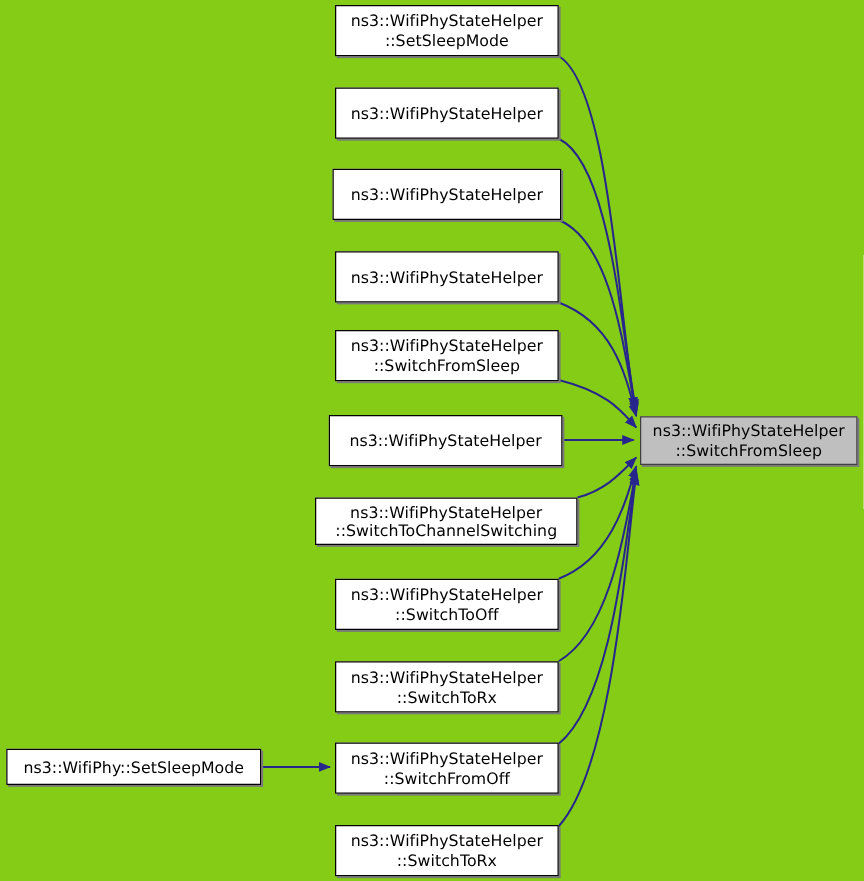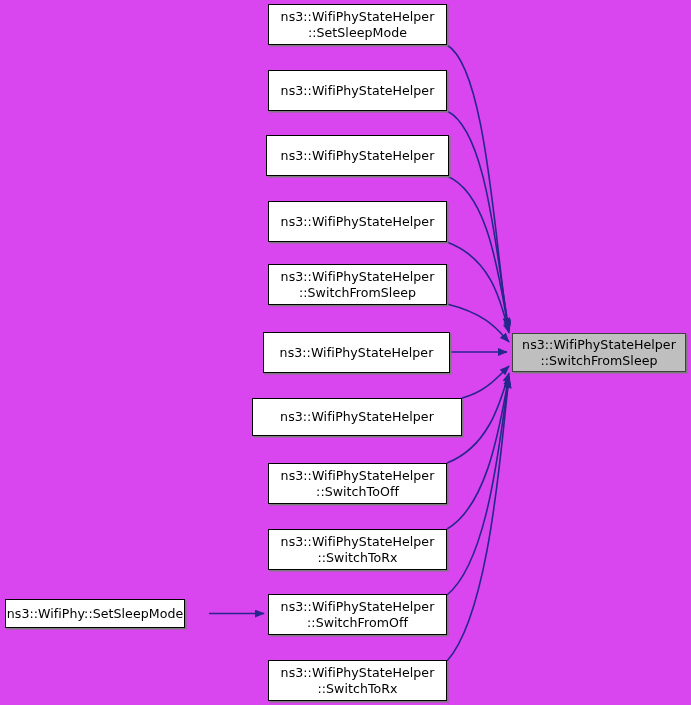--- a/index.html
+++ b/index.html
@@ -1,16 +1,16 @@
 <!DOCTYPE html>
 <html><head>
 <meta charset="utf-8">
 <style>
   html,body{margin:0;padding:0;background:#ffffff;}
-  #canvas{position:relative;width:691px;height:705px;background:#d946ef;
+  #canvas{position:relative;width:691px;height:705px;background:#84cc16;
           font-family:"DejaVu Sans","Liberation Sans",sans-serif;overflow:hidden;}
   svg.edges{position:absolute;left:0;top:0;width:691px;height:705px;pointer-events:none;}
   .node{position:absolute;box-sizing:border-box;border:1px solid #000000;
         background:#ffffff;display:flex;flex-direction:column;align-items:center;
         justify-content:center;color:#000000;font-size:12.6px;line-height:15.4px;
         letter-spacing:0.05px;text-align:center;box-shadow:1.5px 1.5px 0 0 #7a7a7a;}
   .node .l{display:block;white-space:nowrap;}
   .node.target{background:#bfbfbf;border:1px solid #404040;}
   .node.single{line-height:16px;}
 </style>
@@ -62,20 +62,21 @@
     <span class="l">ns3::WifiPhyStateHelper</span>
     <span class="l">::SwitchFromSleep</span>
   </div>
 
   <div class="node" style="left:263px;top:332px;width:187px;height:41px;">
     <span class="l">ns3::WifiPhyStateHelper</span>
   </div>
 
   <div class="node" style="left:252px;top:398px;width:210px;height:38px;">
     <span class="l">ns3::WifiPhyStateHelper</span>
+    <span class="l">::SwitchToChannelSwitching</span>
   </div>
 
   <div class="node" style="left:268px;top:463px;width:179px;height:41px;">
     <span class="l">ns3::WifiPhyStateHelper</span>
     <span class="l">::SwitchToOff</span>
   </div>
 
   <div class="node" style="left:268px;top:529px;width:179px;height:41px;">
     <span class="l">ns3::WifiPhyStateHelper</span>
     <span class="l">::SwitchToRx</span>
@@ -84,21 +85,21 @@
   <div class="node" style="left:268px;top:594px;width:179px;height:41px;">
     <span class="l">ns3::WifiPhyStateHelper</span>
     <span class="l">::SwitchFromOff</span>
   </div>
 
   <div class="node" style="left:268px;top:660px;width:179px;height:41px;">
     <span class="l">ns3::WifiPhyStateHelper</span>
     <span class="l">::SwitchToRx</span>
   </div>
 
-  <div class="node single" style="left:5px;top:599px;width:180px;height:29px;">
+  <div class="node single" style="left:5px;top:599px;width:204px;height:29px;">
     <span class="l">ns3::WifiPhy::SetSleepMode</span>
   </div>
 
   <div class="node target" style="left:512px;top:333px;width:174px;height:39px;">
     <span class="l">ns3::WifiPhyStateHelper</span>
     <span class="l">::SwitchFromSleep</span>
   </div>
 
 </div>
 

